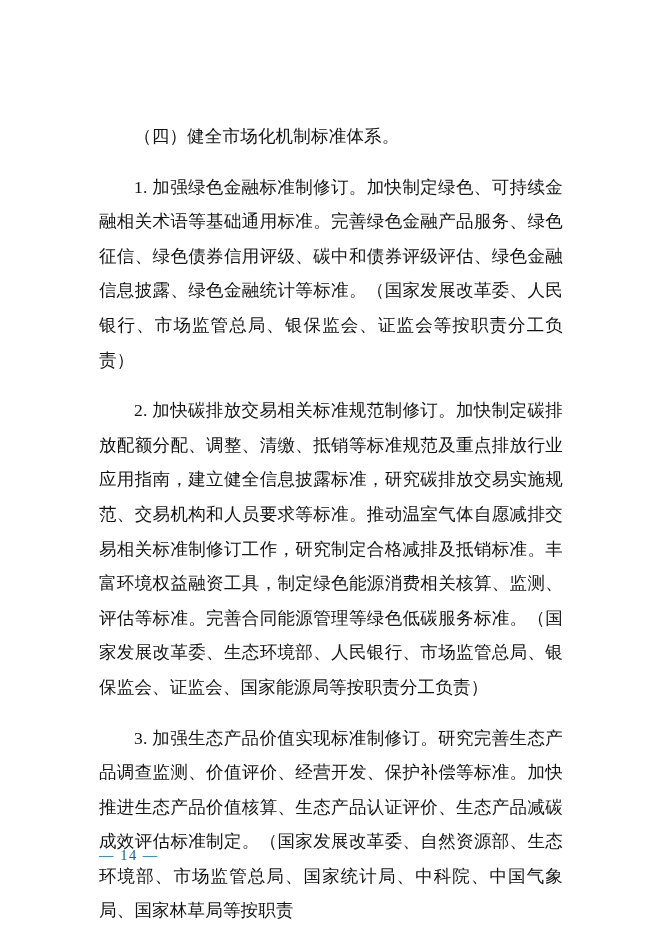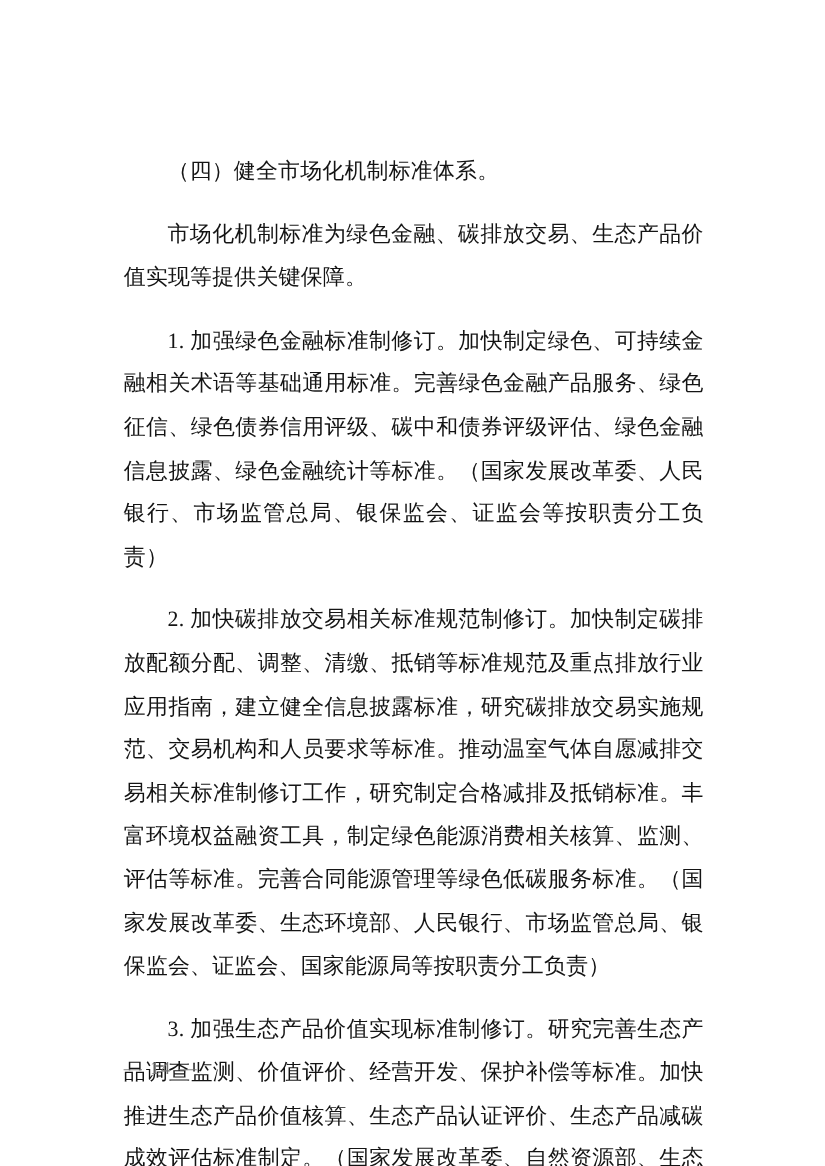--- a/index.html
+++ b/index.html
@@ -35,28 +35,27 @@
   .section-heading {
     font-weight: normal;
   }
   .page-footer {
     position: absolute;
     left: 99px;
     top: 845px;
     font-size: 14.5px;
     line-height: 20px;
     letter-spacing: 1.5px;
-    color: #737373;
+    color: #0369a1;
   }
 </style>
 </head>
 <body>
 
 <div class="page">
   <div class="content">
     <p class="section-heading">（四）健全市场化机制标准体系。</p>
-    <p class="para">市场化机制标准为绿色金融、碳排放交易、生态产品价值实现等提供关键保障。</p>
     <p class="para">1. 加强绿色金融标准制修订。加快制定绿色、可持续金融相关术语等基础通用标准。完善绿色金融产品服务、绿色征信、绿色债券信用评级、碳中和债券评级评估、绿色金融信息披露、绿色金融统计等标准。（国家发展改革委、人民银行、市场监管总局、银保监会、证监会等按职责分工负责）</p>
     <p class="para">2. 加快碳排放交易相关标准规范制修订。加快制定碳排放配额分配、调整、清缴、抵销等标准规范及重点排放行业应用指南，建立健全信息披露标准，研究碳排放交易实施规范、交易机构和人员要求等标准。推动温室气体自愿减排交易相关标准制修订工作，研究制定合格减排及抵销标准。丰富环境权益融资工具，制定绿色能源消费相关核算、监测、评估等标准。完善合同能源管理等绿色低碳服务标准。（国家发展改革委、生态环境部、人民银行、市场监管总局、银保监会、证监会、国家能源局等按职责分工负责）</p>
     <p class="para">3. 加强生态产品价值实现标准制修订。研究完善生态产品调查监测、价值评价、经营开发、保护补偿等标准。加快推进生态产品价值核算、生态产品认证评价、生态产品减碳成效评估标准制定。（国家发展改革委、自然资源部、生态环境部、市场监管总局、国家统计局、中科院、中国气象局、国家林草局等按职责</p>
   </div>
   <div class="page-footer">— 14 —</div>
 </div>
 
 </body></html>

